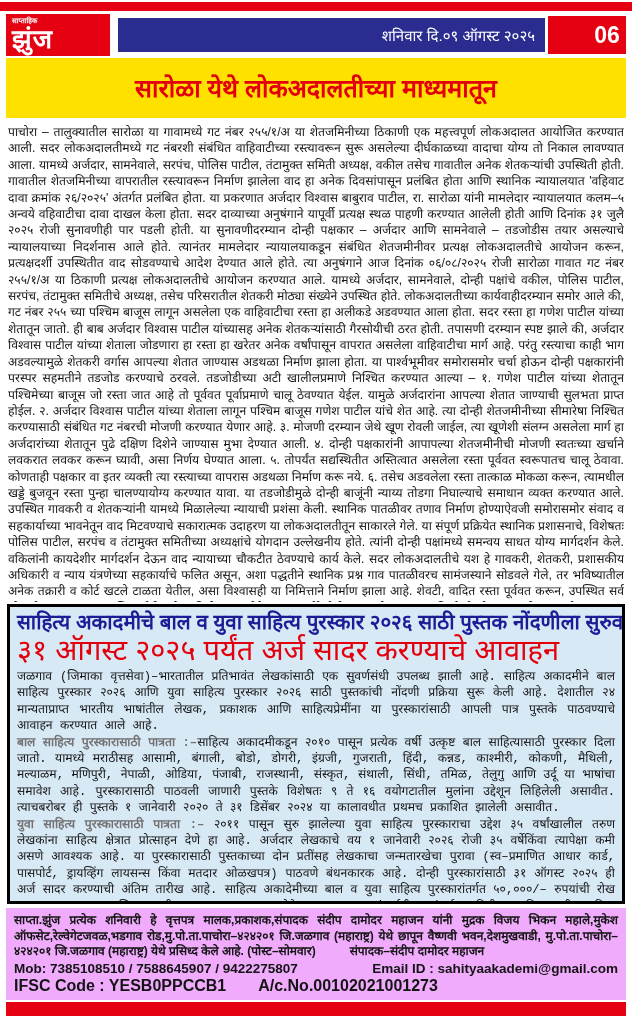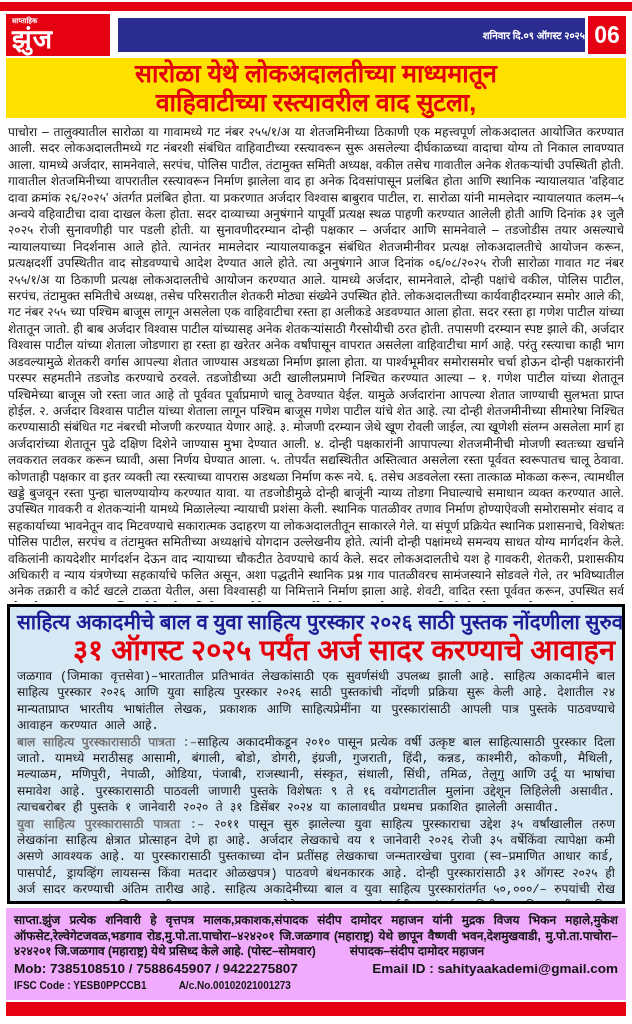--- a/index.html
+++ b/index.html
@@ -6,43 +6,43 @@
   body{font-family:"Liberation Sans","DejaVu Sans",sans-serif;color:#141414;}
   .page{position:relative;width:632px;height:1024px;background:#ffffff;overflow:hidden;}
 
   .top-strip{position:absolute;left:0;top:2px;width:632px;height:9px;background:#e50012;}
 
   .header-row{position:absolute;left:6px;top:14px;width:620px;height:42px;display:flex;align-items:center;}
   .masthead{width:104px;height:42px;background:#e50012;color:#fff;display:flex;flex-direction:column;justify-content:center;padding-left:6px;box-sizing:border-box;}
   .masthead .edition{font-size:7px;line-height:8px;font-weight:bold;}
   .masthead .title{font-size:26px;line-height:28px;font-weight:bold;letter-spacing:1px;}
   .date-bar{flex:1;height:34px;background:#2a2d8f;margin-left:8px;display:flex;align-items:center;justify-content:flex-end;}
-  .date-bar span{color:#ffffff;font-size:10px;font-weight:bold;}
-  .page-num{width:38px;height:38px;background:#e50012;margin-left:3px;display:flex;align-items:center;justify-content:center;color:#fff;font-size:23px;font-weight:bold;}
+  .date-bar span{color:#ffffff;font-size:15px;font-weight:normal;padding-right:10px;}
+  .page-num{width:38px;height:38px;background:#e50012;margin-left:3px;display:flex;align-items:center;justify-content:center;color:#fff;font-size:23px;font-weight:bold;padding-left:40px;}
 
   .banner{position:absolute;left:6px;top:58px;width:620px;height:60px;background:#ffe100;display:flex;flex-direction:column;align-items:center;justify-content:center;}
   .banner .hl{color:#e3000c;font-weight:bold;font-size:25px;line-height:29px;text-align:center;white-space:nowrap;}
 
   .article{position:absolute;left:8px;top:124px;width:616px;height:478px;overflow:hidden;
            font-size:12.2px;line-height:16.4px;text-align:justify;color:#141414;}
 
   .section2{position:absolute;left:7px;top:604px;width:618px;height:300px;box-sizing:border-box;
             border:3px solid #000;background:#d8e9f6;padding:3px 7px;overflow:hidden;}
   .s2-headline{color:#1c1c96;font-weight:bold;font-size:20.5px;line-height:24px;text-align:center;white-space:nowrap;}
-  .s2-subheadline{color:#e3000c;font-weight:bold;font-size:29px;line-height:33px;text-align:right;white-space:nowrap;}
+  .s2-subheadline{color:#e3000c;font-weight:normal;font-size:29px;line-height:33px;text-align:left;white-space:nowrap;}
   .s2-body{font-size:12.2px;line-height:16.4px;text-align:justify;color:#141414;margin-top:2px;font-family:Liberation Mono, monospace;}
   .s2-body p{margin:0;}
   .red-head{color:#737373;font-weight:bold;}
 
   .footer{position:absolute;left:6px;top:908px;width:620px;height:92px;box-sizing:border-box;
           background:#f0abfc;padding:5px 8px 3px;overflow:hidden;}
   .imprint{font-size:12px;line-height:15.5px;font-weight:bold;text-align:justify;margin:0;}
   .editor{display:inline-block;margin-left:34px;}
   .contact-row{display:flex;justify-content:space-between;font-weight:bold;font-size:13.5px;line-height:17px;}
-  .bank-row{display:flex;font-weight:bold;font-size:10px;line-height:17px;}
+  .bank-row{display:flex;font-weight:bold;font-size:16px;line-height:17px;}
   .bank-row .acct{margin-left:32px;}
 
   .bottom-bar{position:absolute;left:6px;top:1002px;width:620px;height:14px;background:#e50012;}
 </style>
 </head>
 <body>
 
 <div class="page">
 
   <div class="top-strip"></div>
@@ -53,21 +53,20 @@
       <span class="title">झुंज</span>
     </div>
     <div class="date-bar">
       <span>शनिवार दि.०९ ऑगस्ट २०२५</span>
     </div>
     <div class="page-num">06</div>
   </div>
 
   <div class="banner">
     <div class="hl">सारोळा येथे लोकअदालतीच्या माध्यमातून</div>
-    <div class="hl">वाहिवाटीच्या रस्त्यावरील वाद सुटला,</div>
   </div>
 
   <div class="article">पाचोरा – तालुक्यातील सारोळा या गावामध्ये गट नंबर २५५/१/अ या शेतजमिनीच्या ठिकाणी एक महत्त्वपूर्ण लोकअदालत आयोजित करण्यात आली. सदर लोकअदालतीमध्ये गट नंबरशी संबंधित वाहिवाटीच्या रस्त्यावरून सुरू असलेल्या दीर्घकाळच्या वादाचा योग्य तो निकाल लावण्यात आला. यामध्ये अर्जदार, सामनेवाले, सरपंच, पोलिस पाटील, तंटामुक्त समिती अध्यक्ष, वकील तसेच गावातील अनेक शेतकऱ्यांची उपस्थिती होती. गावातील शेतजमिनीच्या वापरातील रस्त्यावरून निर्माण झालेला वाद हा अनेक दिवसांपासून प्रलंबित होता आणि स्थानिक न्यायालयात 'वहिवाट दावा क्रमांक २६/२०२५' अंतर्गत प्रलंबित होता. या प्रकरणात अर्जदार विश्वास बाबुराव पाटील, रा. सारोळा यांनी मामलेदार न्यायालयात कलम–५ अन्वये वहिवाटीचा दावा दाखल केला होता. सदर दाव्याच्या अनुषंगाने यापूर्वी प्रत्यक्ष स्थळ पाहणी करण्यात आलेली होती आणि दिनांक ३१ जुलै २०२५ रोजी सुनावणीही पार पडली होती. या सुनावणीदरम्यान दोन्ही पक्षकार – अर्जदार आणि सामनेवाले – तडजोडीस तयार असल्याचे न्यायालयाच्या निदर्शनास आले होते. त्यानंतर मामलेदार न्यायालयाकडून संबंधित शेतजमीनीवर प्रत्यक्ष लोकअदालतीचे आयोजन करून, प्रत्यक्षदर्शी उपस्थितीत वाद सोडवण्याचे आदेश देण्यात आले होते. त्या अनुषंगाने आज दिनांक ०६/०८/२०२५ रोजी सारोळा गावात गट नंबर २५५/१/अ या ठिकाणी प्रत्यक्ष लोकअदालतीचे आयोजन करण्यात आले. यामध्ये अर्जदार, सामनेवाले, दोन्ही पक्षांचे वकील, पोलिस पाटील, सरपंच, तंटामुक्त समितीचे अध्यक्ष, तसेच परिसरातील शेतकरी मोठ्या संख्येने उपस्थित होते. लोकअदालतीच्या कार्यवाहीदरम्यान समोर आले की, गट नंबर २५५ च्या पश्चिम बाजूस लागून असलेला एक वाहिवाटीचा रस्ता हा अलीकडे अडवण्यात आला होता. सदर रस्ता हा गणेश पाटील यांच्या शेतातून जातो. ही बाब अर्जदार विश्वास पाटील यांच्यासह अनेक शेतकऱ्यांसाठी गैरसोयीची ठरत होती. तपासणी दरम्यान स्पष्ट झाले की, अर्जदार विश्वास पाटील यांच्या शेताला जोडणारा हा रस्ता हा खरेतर अनेक वर्षांपासून वापरात असलेला वाहिवाटीचा मार्ग आहे. परंतु रस्त्याचा काही भाग अडवल्यामुळे शेतकरी वर्गास आपल्या शेतात जाण्यास अडथळा निर्माण झाला होता. या पार्श्वभूमीवर समोरासमोर चर्चा होऊन दोन्ही पक्षकारांनी परस्पर सहमतीने तडजोड करण्याचे ठरवले. तडजोडीच्या अटी खालीलप्रमाणे निश्चित करण्यात आल्या – १. गणेश पाटील यांच्या शेतातून पश्चिमेच्या बाजूस जो रस्ता जात आहे तो पूर्ववत पूर्वाप्रमाणे चालू ठेवण्यात येईल. यामुळे अर्जदारांना आपल्या शेतात जाण्याची सुलभता प्राप्त होईल. २. अर्जदार विश्वास पाटील यांच्या शेताला लागून पश्चिम बाजूस गणेश पाटील यांचे शेत आहे. त्या दोन्ही शेतजमीनीच्या सीमारेषा निश्चित करण्यासाठी संबंधित गट नंबरची मोजणी करण्यात येणार आहे. ३. मोजणी दरम्यान जेथे खूण रोवली जाईल, त्या खूणेशी संलग्न असलेला मार्ग हा अर्जदारांच्या शेतातून पुढे दक्षिण दिशेने जाण्यास मुभा देण्यात आली. ४. दोन्ही पक्षकारांनी आपापल्या शेतजमीनीची मोजणी स्वतःच्या खर्चाने लवकरात लवकर करून घ्यावी, असा निर्णय घेण्यात आला. ५. तोपर्यंत सद्यस्थितीत अस्तित्वात असलेला रस्ता पूर्ववत स्वरूपातच चालू ठेवावा. कोणताही पक्षकार वा इतर व्यक्ती त्या रस्त्याच्या वापरास अडथळा निर्माण करू नये. ६. तसेच अडवलेला रस्ता तात्काळ मोकळा करून, त्यामधील खड्डे बुजवून रस्ता पुन्हा चालण्यायोग्य करण्यात यावा. या तडजोडीमुळे दोन्ही बाजूंनी न्याय्य तोडगा निघाल्याचे समाधान व्यक्त करण्यात आले. उपस्थित गावकरी व शेतकऱ्यांनी यामध्ये मिळालेल्या न्यायाची प्रशंसा केली. स्थानिक पातळीवर तणाव निर्माण होण्याऐवजी समोरासमोर संवाद व सहकार्याच्या भावनेतून वाद मिटवण्याचे सकारात्मक उदाहरण या लोकअदालतीतून साकारले गेले. या संपूर्ण प्रक्रियेत स्थानिक प्रशासनाचे, विशेषतः पोलिस पाटील, सरपंच व तंटामुक्त समितीच्या अध्यक्षांचे योगदान उल्लेखनीय होते. त्यांनी दोन्ही पक्षांमध्ये समन्वय साधत योग्य मार्गदर्शन केले. वकिलांनी कायदेशीर मार्गदर्शन देऊन वाद न्यायाच्या चौकटीत ठेवण्याचे कार्य केले. सदर लोकअदालतीचे यश हे गावकरी, शेतकरी, प्रशासकीय अधिकारी व न्याय यंत्रणेच्या सहकार्याचे फलित असून, अशा पद्धतीने स्थानिक प्रश्न गाव पातळीवरच सामंजस्याने सोडवले गेले, तर भविष्यातील अनेक तक्रारी व कोर्ट खटले टाळता येतील, असा विश्वासही या निमित्ताने निर्माण झाला आहे. शेवटी, वादित रस्ता पूर्ववत करून, उपस्थित सर्व लोकांचे आभार मानून आणि समोरील शेतजमिनीवर शांततेने व सहकार्याने शेती करत पुढे जाण्याच्या निर्धाराने लोकअदालतीचा समारोप करण्यात आला.</div>
 
   <div class="section2">
     <div class="s2-headline">साहित्य अकादमीचे बाल व युवा साहित्य पुरस्कार २०२६ साठी पुस्तक नोंदणीला सुरुवात</div>
     <div class="s2-subheadline">३१ ऑगस्ट २०२५ पर्यंत अर्ज सादर करण्याचे आवाहन</div>
     <div class="s2-body">
       <p><span>जळगाव (जिमाका वृत्तसेवा)–भारतातील प्रतिभावंत लेखकांसाठी एक सुवर्णसंधी उपलब्ध झाली आहे. साहित्य अकादमीने बाल साहित्य पुरस्कार २०२६ आणि युवा साहित्य पुरस्कार २०२६ साठी पुस्तकांची नोंदणी प्रक्रिया सुरू केली आहे. देशातील २४ मान्यताप्राप्त भारतीय भाषांतील लेखक, प्रकाशक आणि साहित्यप्रेमींना या पुरस्कारांसाठी आपली पात्र पुस्तके पाठवण्याचे आवाहन करण्यात आले आहे.</span></p>
       <p><span class="red-head">बाल साहित्य पुरस्कारासाठी पात्रता :–</span><span>साहित्य अकादमीकडून २०१० पासून प्रत्येक वर्षी उत्कृष्ट बाल साहित्यासाठी पुरस्कार दिला जातो. यामध्ये मराठीसह आसामी, बंगाली, बोडो, डोगरी, इंग्रजी, गुजराती, हिंदी, कन्नड, काश्मीरी, कोकणी, मैथिली, मल्याळम, मणिपुरी, नेपाळी, ओडिया, पंजाबी, राजस्थानी, संस्कृत, संथाली, सिंधी, तमिळ, तेलुगु आणि उर्दू या भाषांचा समावेश आहे. पुरस्कारासाठी पाठवली जाणारी पुस्तके विशेषतः ९ ते १६ वयोगटातील मुलांना उद्देशून लिहिलेली असावीत. त्याचबरोबर ही पुस्तके १ जानेवारी २०२० ते ३१ डिसेंबर २०२४ या कालावधीत प्रथमच प्रकाशित झालेली असावीत.</span></p>

